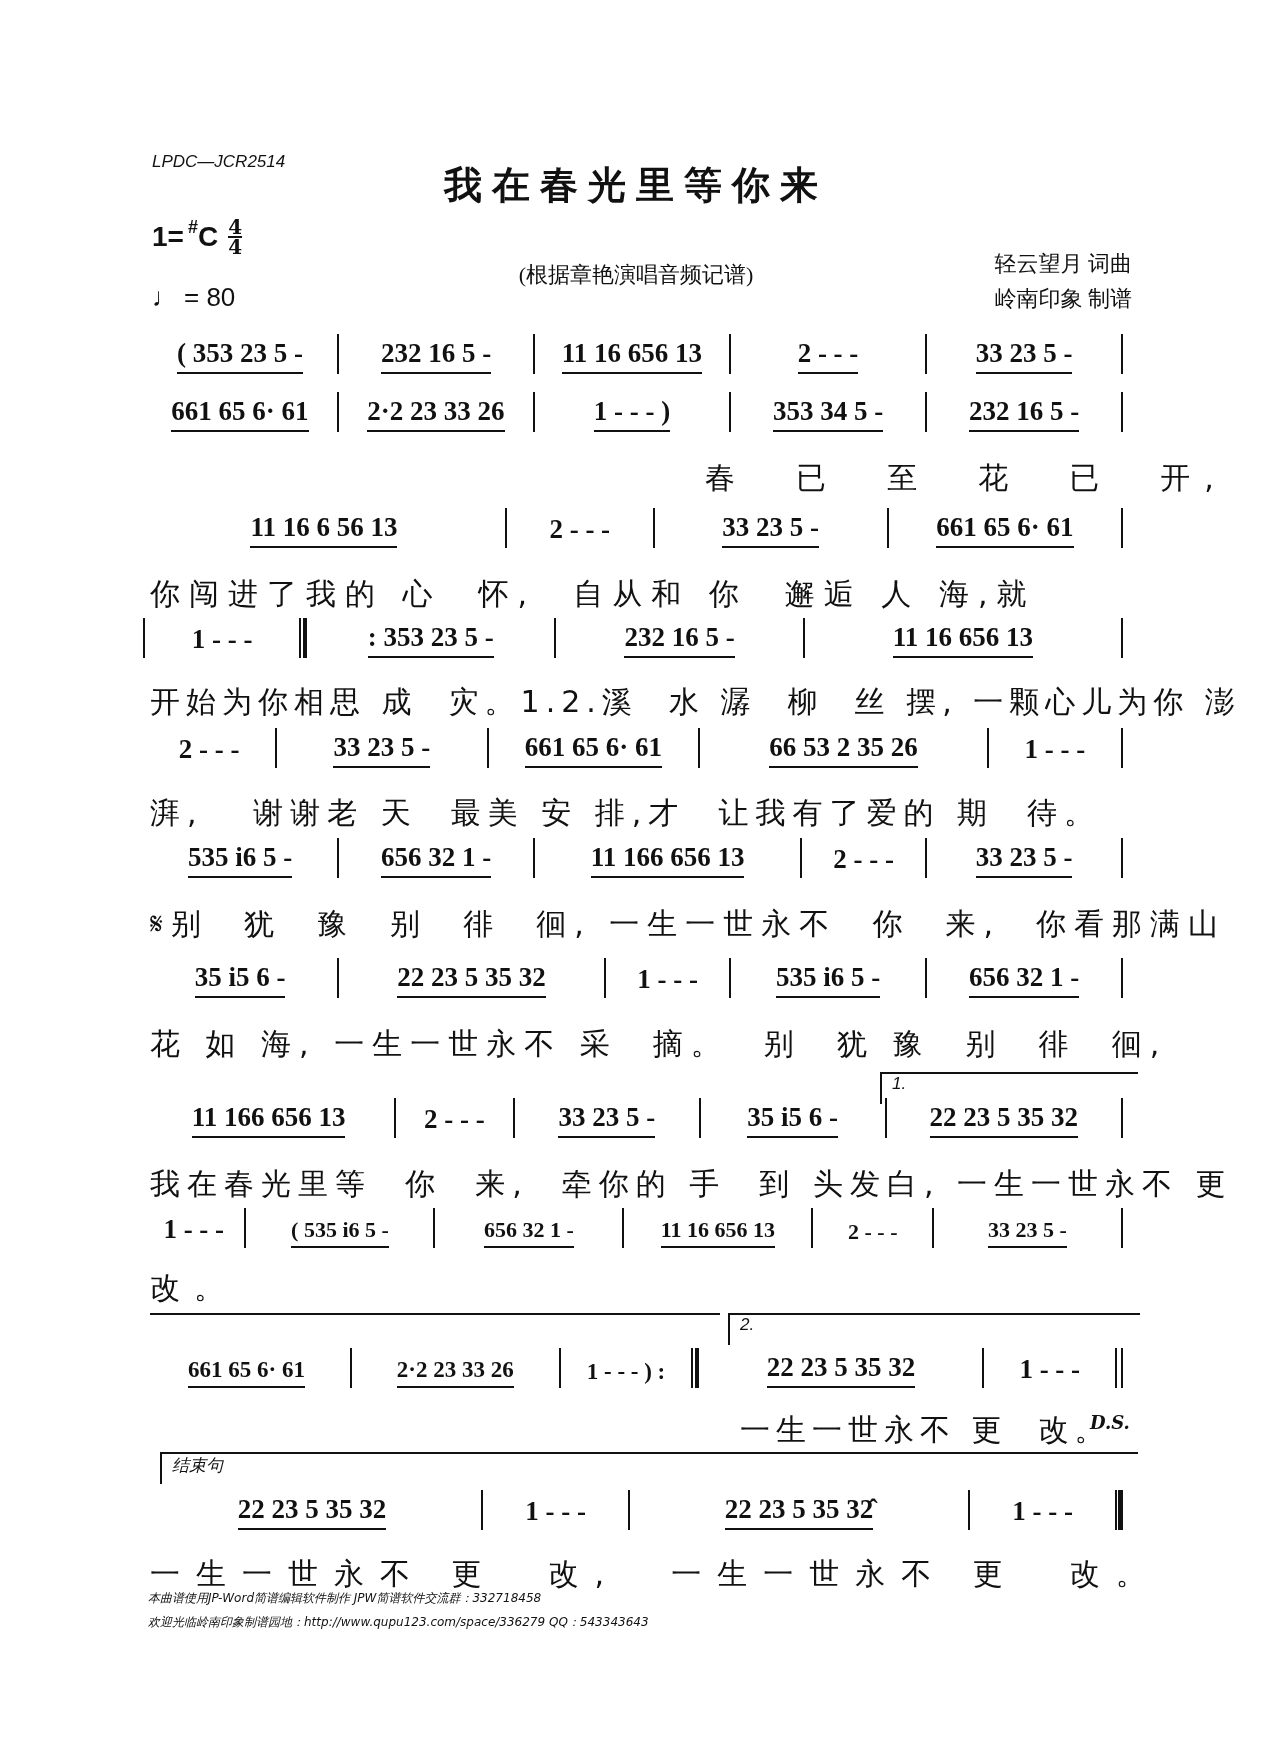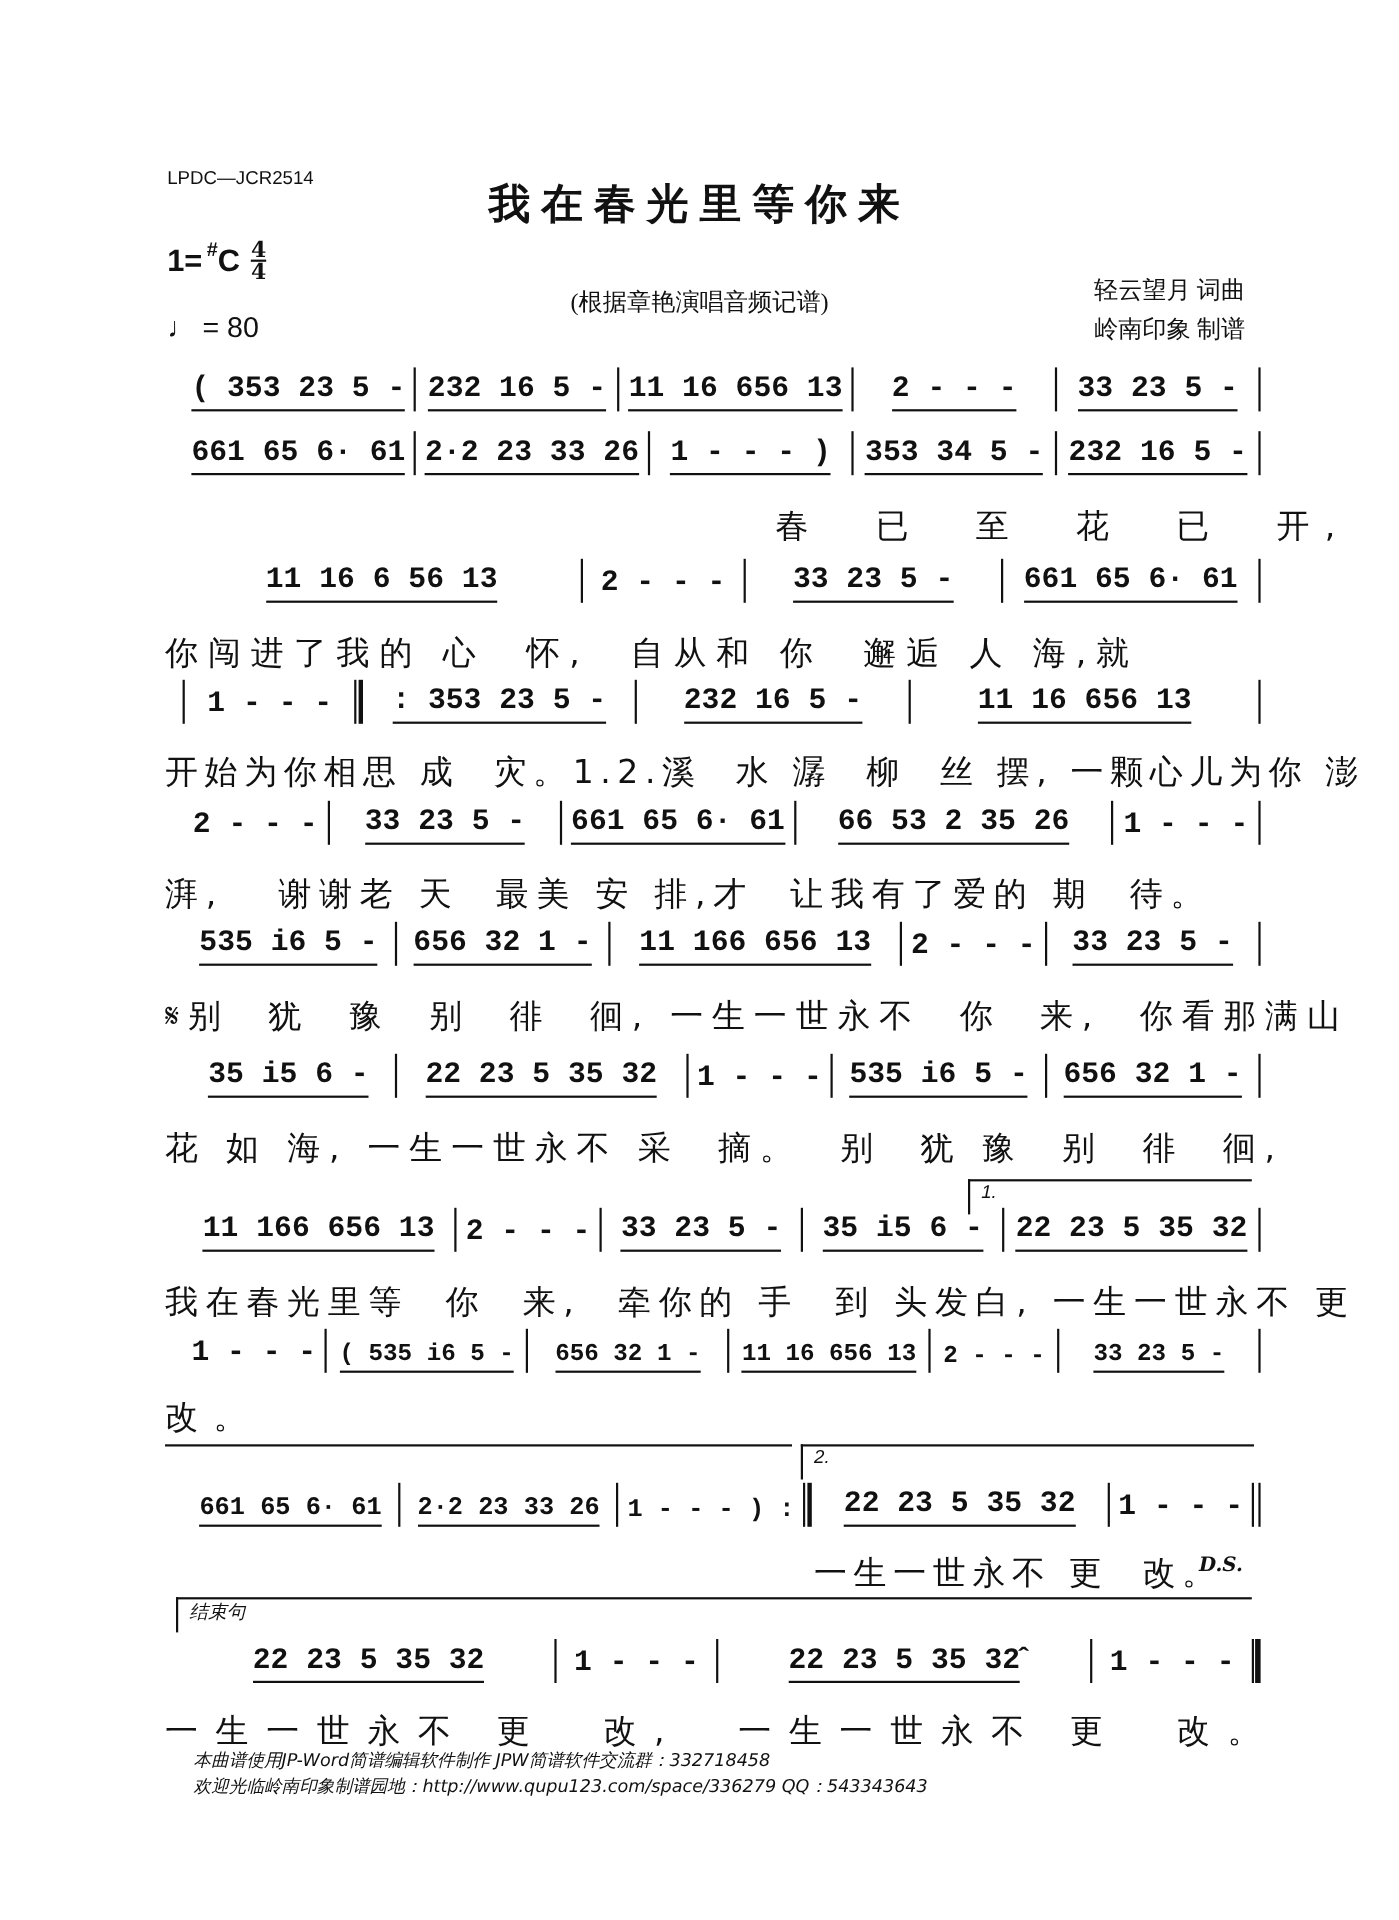--- a/index.html
+++ b/index.html
@@ -1,34 +1,34 @@
 <!DOCTYPE html>
 <html><head>
 <meta charset="utf-8">
 <style>
   html, body { margin:0; padding:0; background:#ffffff; }
   body { width:1272px; height:1745px; position:relative; overflow:hidden; color:#111; font-family:"DejaVu Sans", sans-serif; }
   .abs { position:absolute;font-family:Liberation Serif, serif; }
-  .code { left:152px; top:152px; font-family:"Liberation Sans", sans-serif; font-size:17px; }
+  .code { left:152px; top:152px; font-family:"Liberation Sans", sans-serif; font-style:italic; font-size:17px; }
   .title { left:0; width:1272px; top:160px; text-align:center; font-family:"DejaVu Serif", serif; font-weight:bold; font-size:38px; letter-spacing:10px; }
   .key { left:152px; top:218px; font-family:"Liberation Sans", sans-serif; font-weight:bold; font-size:28px; display:flex; align-items:center; }
   .key .sharp { font-size:18px; vertical-align:top; position:relative; top:-10px; margin-left:4px; }
   .key .frac { display:inline-flex; flex-direction:column; align-items:center; margin-left:10px; font-family:"DejaVu Serif", serif; font-size:20px; line-height:18px; }
   .key .frac span:first-child { border-bottom:2px solid #111; }
   .tempo { left:152px; top:282px; font-family:"Liberation Sans", sans-serif; font-size:26px; display:flex; align-items:center; gap:6px; }
   .subtitle { left:0; width:1272px; top:260px; text-align:center; font-size:22px; }
   .credits { right:140px; top:246px; text-align:right; font-size:22px; line-height:35px;margin-left:36px; }
-  .row { position:absolute; left:166px; width:980px; display:flex; align-items:flex-end; font-family:Liberation Mono, monospace; font-weight:bold; font-size:27px;text-align:center; }
+  .row { position:absolute; left:143px; width:980px; display:flex; align-items:flex-end; font-family:Liberation Serif, serif; font-weight:bold; font-size:27px;text-align:center; }
   .measure { display:flex; align-items:flex-end; justify-content:space-around; flex:1; padding:0 8px; height:40px; }
   .bar { width:2px; height:40px; background:#111; }
   .dbl { width:8px; height:40px; border-left:2px solid #111; border-right:4px solid #111; box-sizing:border-box; }
   .note { white-space:pre; border-bottom:2px solid #111; padding-bottom:3px; }
   .lyric { position:absolute; left:150px; width:980px; font-size:30px; letter-spacing:14px; white-space:pre; }
   .volta { position:absolute; border-top:2px solid #111; border-left:2px solid #111; height:30px; font-family:"Liberation Sans", sans-serif; font-style:italic; font-size:17px; padding-left:10px; }
-  .footer { left:148px; font-family:"DejaVu Sans", sans-serif; font-style:italic; font-size:16px;margin-left:28px; }
+  .footer { left:148px; font-family:"DejaVu Sans", sans-serif; font-style:italic; font-size:12px; }
   .ds { font-family:"DejaVu Serif", serif; font-weight:bold; font-style:italic; font-size:18px; }
 </style>
 </head>
 <body>
 
 <div class="abs code">LPDC—JCR2514</div>
 <div class="abs title">我在春光里等你来</div>
 
 <div class="abs key">
   <span>1=</span>

